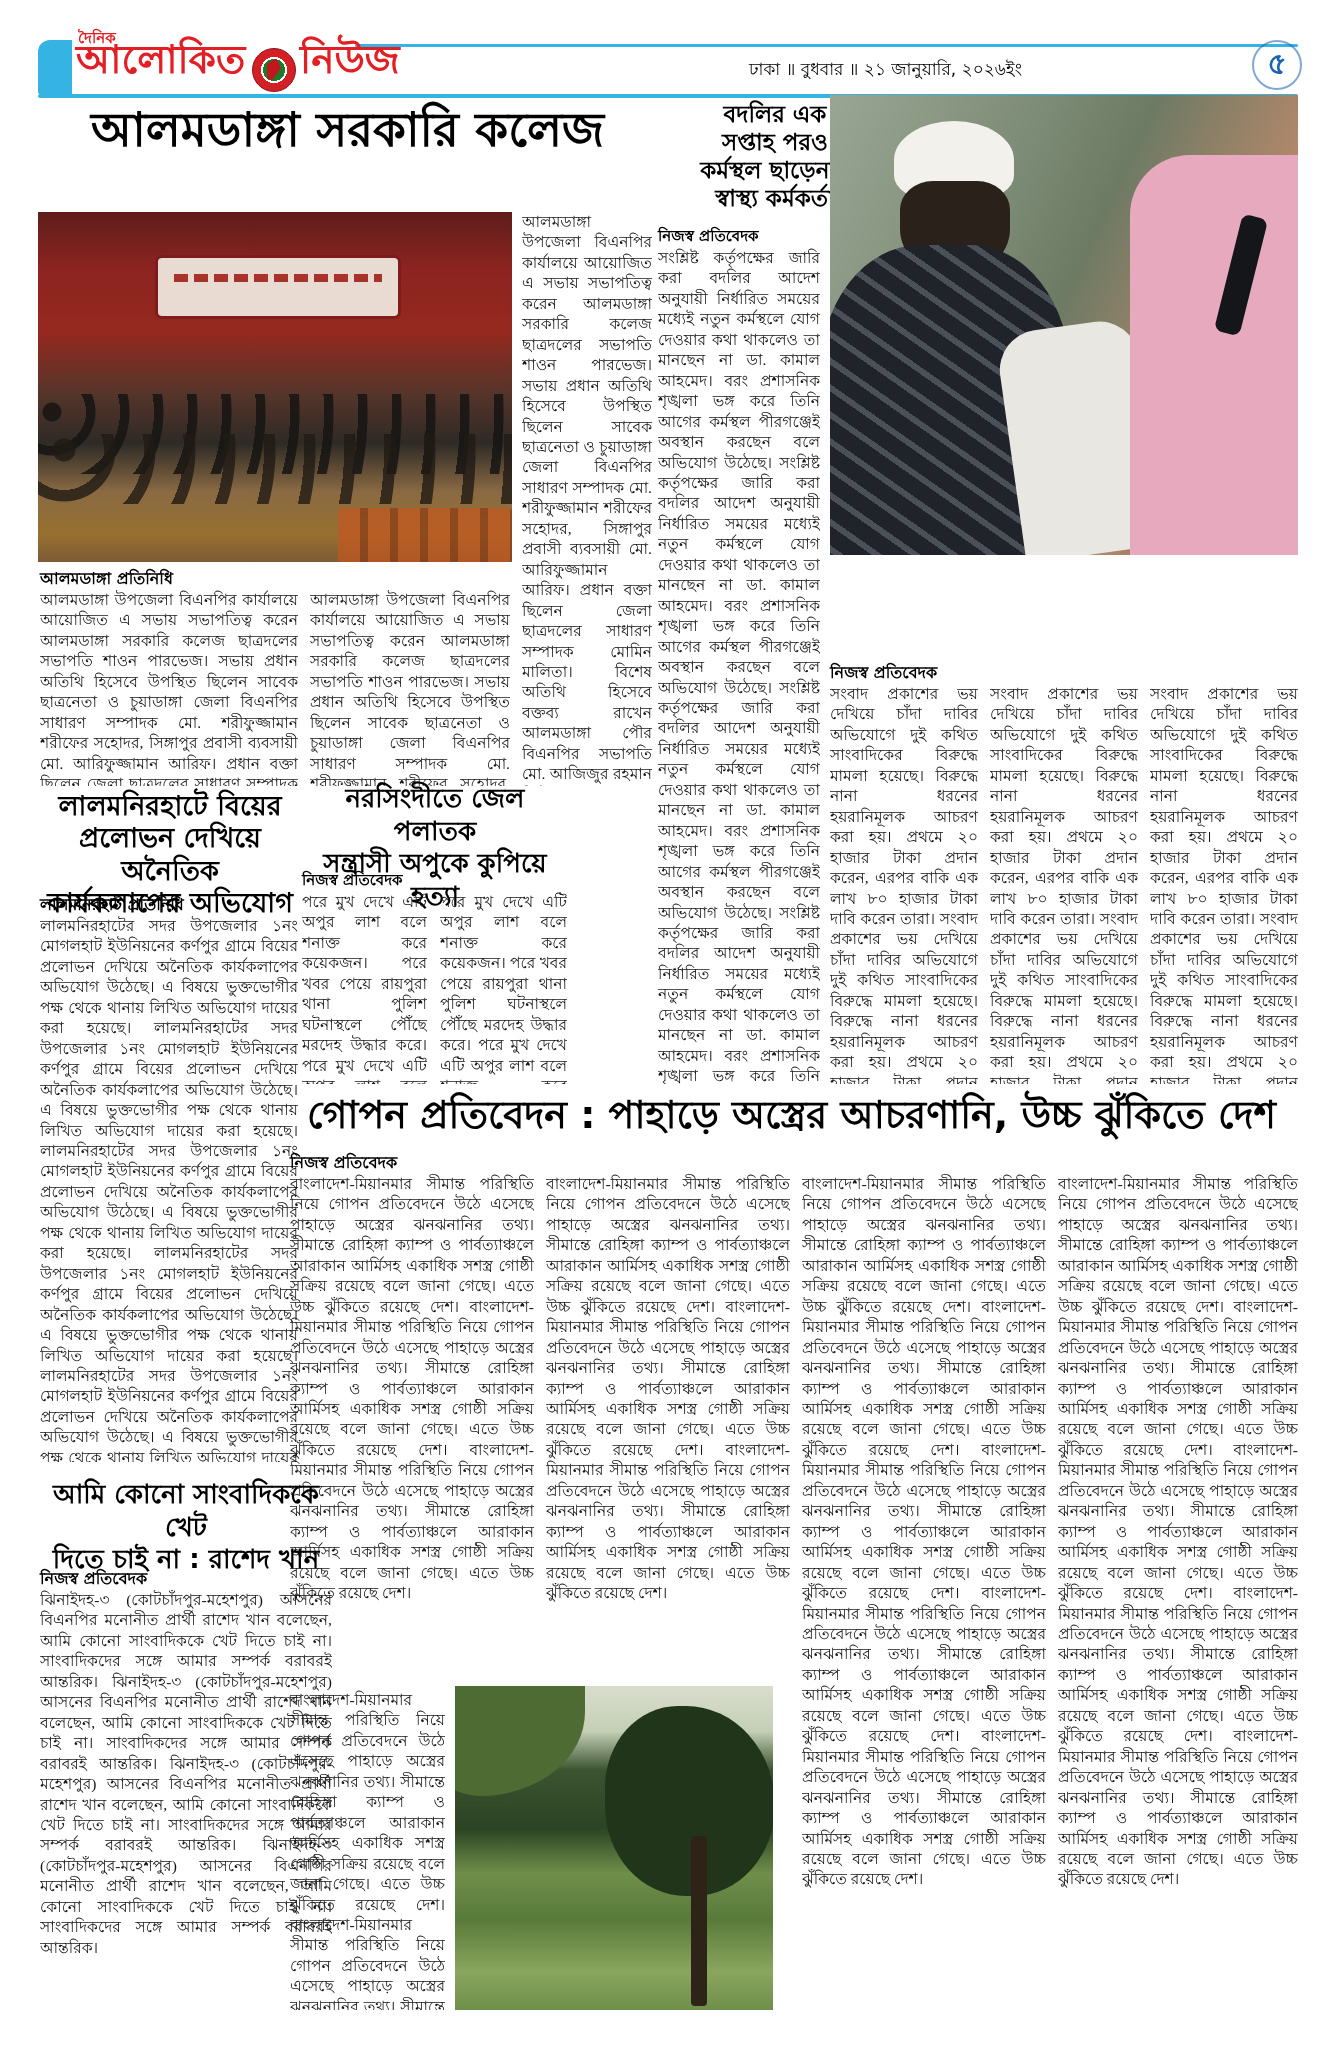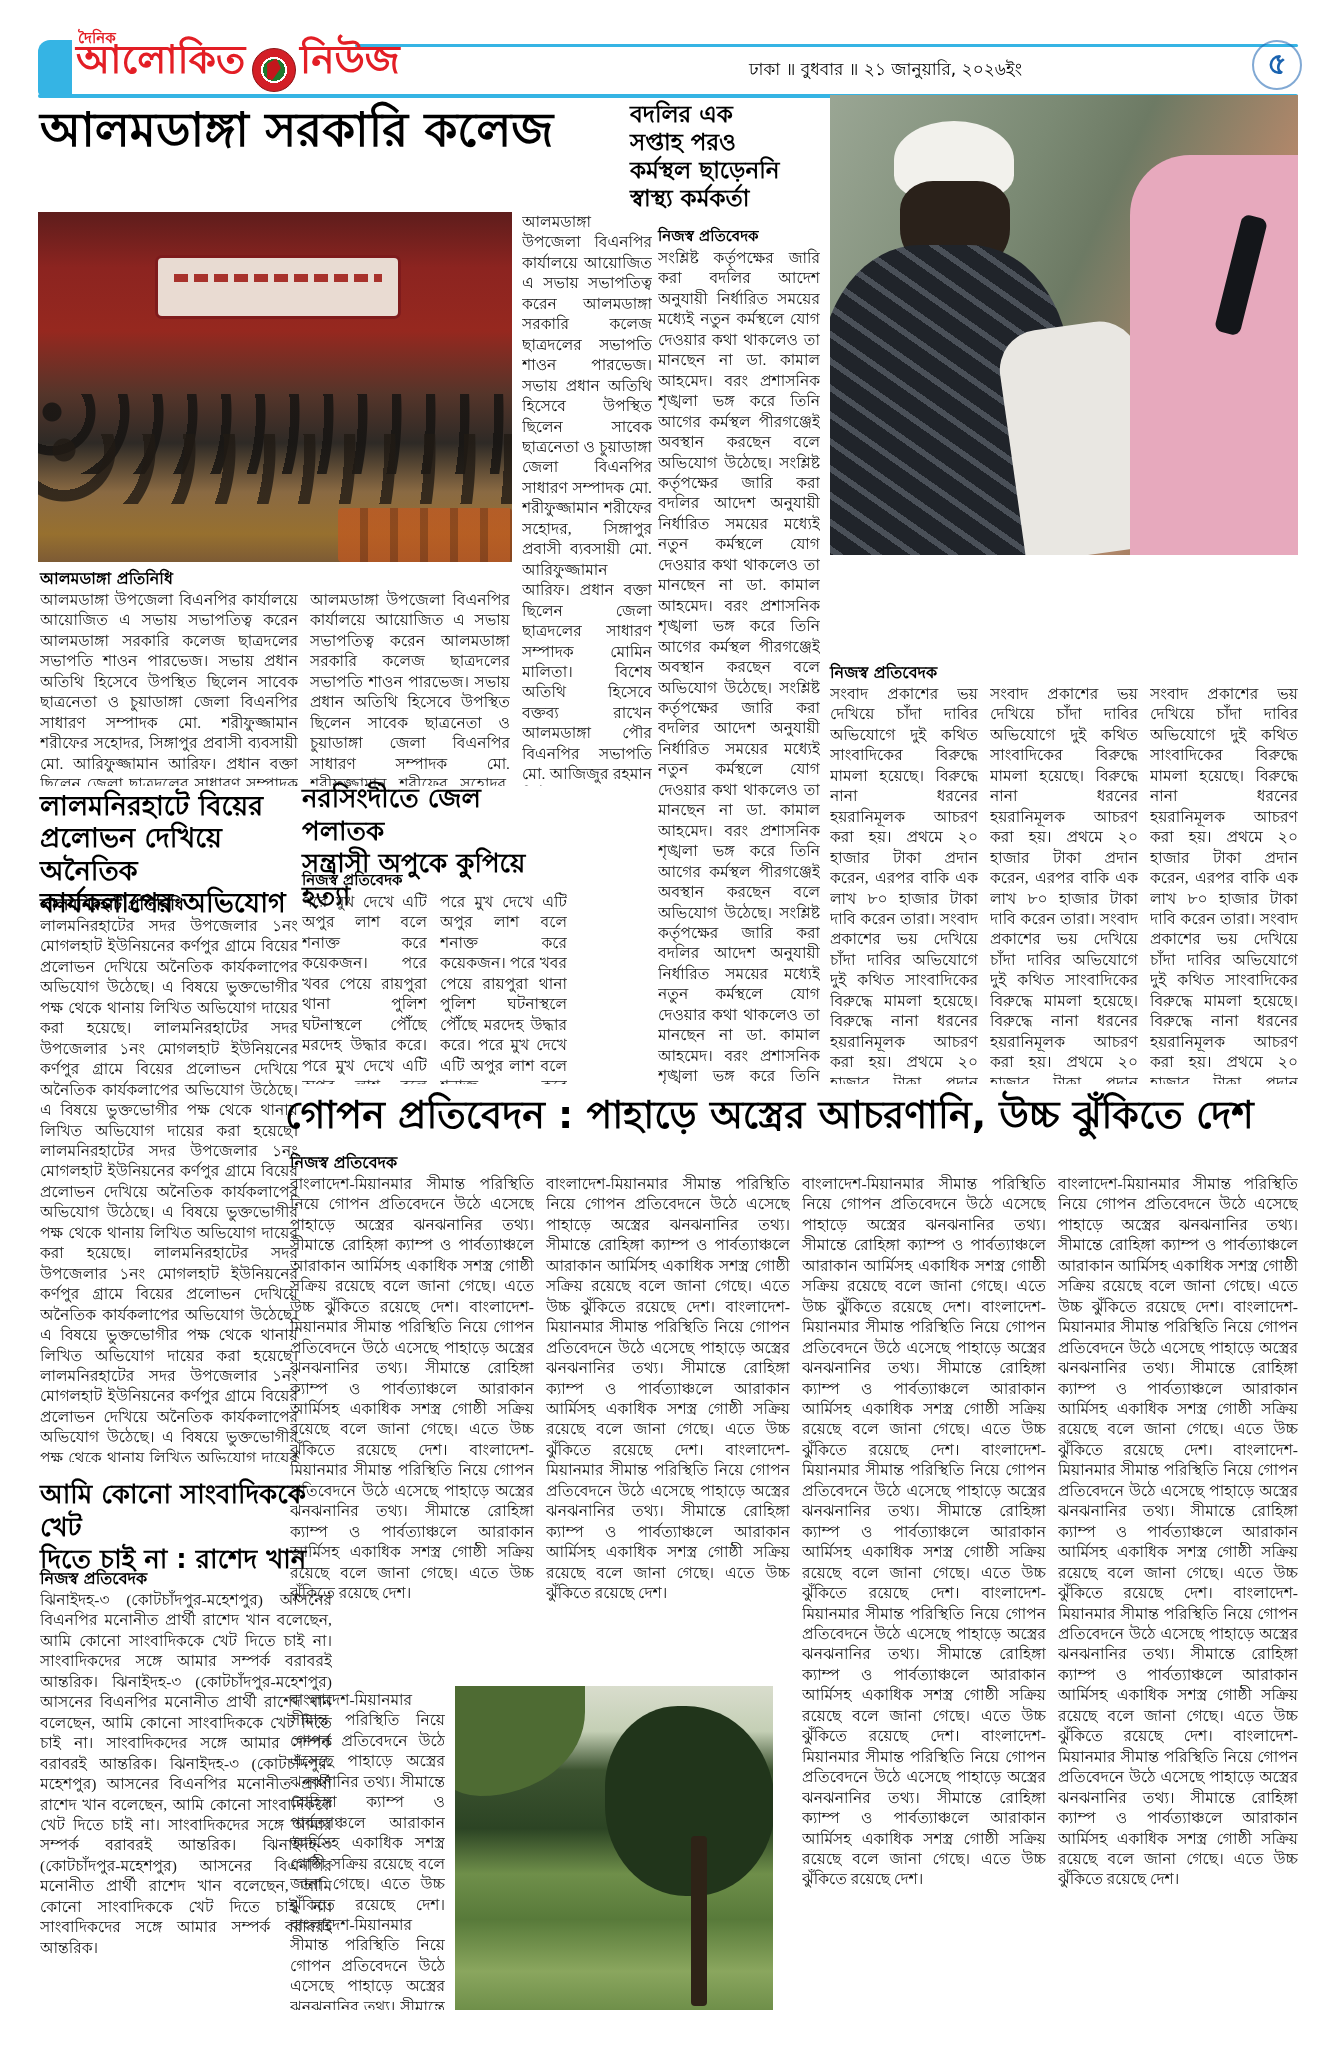--- a/index.html
+++ b/index.html
@@ -5,21 +5,21 @@
   :root{
     --cyan:#35b4e4; --red:#e31e25; --blue:#1a63b0; --ink:#111;
   }
   html,body{margin:0;padding:0;background:#e9e9e9;}
   #page{
     position:relative;width:1333px;height:2046px;background:#ffffff;
     margin:0 auto;overflow:hidden;
     font-family:"Liberation Serif", serif;color:var(--ink);
   }
   .abs{position:absolute;}
-  .headline{font-family:"DejaVu Sans", sans-serif;font-weight:700;color:#000;text-align:left;}
+  .headline{font-family:"DejaVu Sans", sans-serif;font-weight:700;color:#000;text-align:center;}
   .byline{font-family:"DejaVu Sans", sans-serif;font-weight:700;font-size:16px;color:#000;}
   .bodycol{
     font-size:15.5px;line-height:1.32;text-align:justify;overflow:hidden;
     color:#151515;word-break:break-word;
   }
   .rule{background:var(--cyan);}
   .photo{overflow:hidden;}
   
   #masthead-daily{color:var(--red);font-family:"DejaVu Sans",sans-serif;font-weight:700;font-size:15px;}
   .masthead-big{color:var(--red);font-family:Liberation Mono, monospace;font-weight:800;font-size:39px;line-height:1;}
@@ -72,21 +72,21 @@
     <div class="abs" style="left:300px;top:296px;width:174px;height:54px;
                 background:repeating-linear-gradient(90deg,#c4571f 0 22px,#8a3a15 22px 30px);opacity:.7;border-radius:4px;"></div>
   </div>
 
   <div class="abs byline" style="left:40px;top:566px;">আলমডাঙ্গা প্রতিনিধি</div>
 
   <div class="abs bodycol" style="left:40px;top:590px;width:258px;height:196px;">আলমডাঙ্গা উপজেলা বিএনপির কার্যালয়ে আয়োজিত এ সভায় সভাপতিত্ব করেন আলমডাঙ্গা সরকারি কলেজ ছাত্রদলের সভাপতি শাওন পারভেজ। সভায় প্রধান অতিথি হিসেবে উপস্থিত ছিলেন সাবেক ছাত্রনেতা ও চুয়াডাঙ্গা জেলা বিএনপির সাধারণ সম্পাদক মো. শরীফুজ্জামান শরীফের সহোদর, সিঙ্গাপুর প্রবাসী ব্যবসায়ী মো. আরিফুজ্জামান আরিফ। প্রধান বক্তা ছিলেন জেলা ছাত্রদলের সাধারণ সম্পাদক মোমিন মালিতা। বিশেষ অতিথি হিসেবে বক্তব্য রাখেন আলমডাঙ্গা পৌর বিএনপির সভাপতি মো. আজিজুর রহমান পিন্টু এবং আলমডাঙ্গা উপজেলা বিএনপির নেতৃবৃন্দ। আলমডাঙ্গা উপজেলা বিএনপির কার্যালয়ে আয়োজিত এ সভায় সভাপতিত্ব করেন আলমডাঙ্গা সরকারি কলেজ ছাত্রদলের সভাপতি শাওন পারভেজ। সভায় প্রধান অতিথি হিসেবে উপস্থিত ছিলেন সাবেক ছাত্রনেতা ও চুয়াডাঙ্গা জেলা বিএনপির সাধারণ সম্পাদক মো. শরীফুজ্জামান শরীফের সহোদর, সিঙ্গাপুর প্রবাসী ব্যবসায়ী মো. আরিফুজ্জামান আরিফ। প্রধান বক্তা ছিলেন জেলা ছাত্রদলের সাধারণ সম্পাদক মোমিন মালিতা। বিশেষ অতিথি হিসেবে বক্তব্য রাখেন আলমডাঙ্গা পৌর বিএনপির সভাপতি মো. আজিজুর রহমান পিন্টু এবং আলমডাঙ্গা উপজেলা বিএনপির নেতৃবৃন্দ।</div>
   <div class="abs bodycol" style="left:310px;top:590px;width:200px;height:196px;">আলমডাঙ্গা উপজেলা বিএনপির কার্যালয়ে আয়োজিত এ সভায় সভাপতিত্ব করেন আলমডাঙ্গা সরকারি কলেজ ছাত্রদলের সভাপতি শাওন পারভেজ। সভায় প্রধান অতিথি হিসেবে উপস্থিত ছিলেন সাবেক ছাত্রনেতা ও চুয়াডাঙ্গা জেলা বিএনপির সাধারণ সম্পাদক মো. শরীফুজ্জামান শরীফের সহোদর, সিঙ্গাপুর প্রবাসী ব্যবসায়ী মো. আরিফুজ্জামান আরিফ। প্রধান বক্তা ছিলেন জেলা ছাত্রদলের সাধারণ সম্পাদক মোমিন মালিতা। বিশেষ অতিথি হিসেবে বক্তব্য রাখেন আলমডাঙ্গা পৌর বিএনপির সভাপতি মো. আজিজুর রহমান পিন্টু এবং আলমডাঙ্গা উপজেলা বিএনপির নেতৃবৃন্দ। আলমডাঙ্গা উপজেলা বিএনপির কার্যালয়ে আয়োজিত এ সভায় সভাপতিত্ব করেন আলমডাঙ্গা সরকারি কলেজ ছাত্রদলের সভাপতি শাওন পারভেজ। সভায় প্রধান অতিথি হিসেবে উপস্থিত ছিলেন সাবেক ছাত্রনেতা ও চুয়াডাঙ্গা জেলা বিএনপির সাধারণ সম্পাদক মো. শরীফুজ্জামান শরীফের সহোদর, সিঙ্গাপুর প্রবাসী ব্যবসায়ী মো. আরিফুজ্জামান আরিফ। প্রধান বক্তা ছিলেন জেলা ছাত্রদলের সাধারণ সম্পাদক মোমিন মালিতা। বিশেষ অতিথি হিসেবে বক্তব্য রাখেন আলমডাঙ্গা পৌর বিএনপির সভাপতি মো. আজিজুর রহমান পিন্টু এবং আলমডাঙ্গা উপজেলা বিএনপির নেতৃবৃন্দ।</div>
   <div class="abs bodycol" style="left:522px;top:212px;width:130px;height:574px;">আলমডাঙ্গা উপজেলা বিএনপির কার্যালয়ে আয়োজিত এ সভায় সভাপতিত্ব করেন আলমডাঙ্গা সরকারি কলেজ ছাত্রদলের সভাপতি শাওন পারভেজ। সভায় প্রধান অতিথি হিসেবে উপস্থিত ছিলেন সাবেক ছাত্রনেতা ও চুয়াডাঙ্গা জেলা বিএনপির সাধারণ সম্পাদক মো. শরীফুজ্জামান শরীফের সহোদর, সিঙ্গাপুর প্রবাসী ব্যবসায়ী মো. আরিফুজ্জামান আরিফ। প্রধান বক্তা ছিলেন জেলা ছাত্রদলের সাধারণ সম্পাদক মোমিন মালিতা। বিশেষ অতিথি হিসেবে বক্তব্য রাখেন আলমডাঙ্গা পৌর বিএনপির সভাপতি মো. আজিজুর রহমান পিন্টু এবং আলমডাঙ্গা উপজেলা বিএনপির নেতৃবৃন্দ। আলমডাঙ্গা উপজেলা বিএনপির কার্যালয়ে আয়োজিত এ সভায় সভাপতিত্ব করেন আলমডাঙ্গা সরকারি কলেজ ছাত্রদলের সভাপতি শাওন পারভেজ। সভায় প্রধান অতিথি হিসেবে উপস্থিত ছিলেন সাবেক ছাত্রনেতা ও চুয়াডাঙ্গা জেলা বিএনপির সাধারণ সম্পাদক মো. শরীফুজ্জামান শরীফের সহোদর, সিঙ্গাপুর প্রবাসী ব্যবসায়ী মো. আরিফুজ্জামান আরিফ। প্রধান বক্তা ছিলেন জেলা ছাত্রদলের সাধারণ সম্পাদক মোমিন মালিতা। বিশেষ অতিথি হিসেবে বক্তব্য রাখেন আলমডাঙ্গা পৌর বিএনপির সভাপতি মো. আজিজুর রহমান পিন্টু এবং আলমডাঙ্গা উপজেলা বিএনপির নেতৃবৃন্দ।</div>
 
-  <div class="abs headline" style="left:630px;top:100px;width:166px;font-size:23px;line-height:1.22;">
+  <div class="abs headline" style="left:692px;top:100px;width:166px;font-size:23px;line-height:1.22;">
     <div>বদলির এক</div>
     <div>সপ্তাহ পরও</div>
     <div>কর্মস্থল ছাড়েননি</div>
     <div>স্বাস্থ্য কর্মকর্তা</div>
   </div>
   <div class="abs byline" style="left:658px;top:224px;font-size:15px;">নিজস্ব প্রতিবেদক</div>
   <div class="abs bodycol" style="left:658px;top:248px;width:162px;height:836px;">সংশ্লিষ্ট কর্তৃপক্ষের জারি করা বদলির আদেশ অনুযায়ী নির্ধারিত সময়ের মধ্যেই নতুন কর্মস্থলে যোগ দেওয়ার কথা থাকলেও তা মানছেন না ডা. কামাল আহমেদ। বরং প্রশাসনিক শৃঙ্খলা ভঙ্গ করে তিনি আগের কর্মস্থল পীরগঞ্জেই অবস্থান করছেন বলে অভিযোগ উঠেছে। সংশ্লিষ্ট কর্তৃপক্ষের জারি করা বদলির আদেশ অনুযায়ী নির্ধারিত সময়ের মধ্যেই নতুন কর্মস্থলে যোগ দেওয়ার কথা থাকলেও তা মানছেন না ডা. কামাল আহমেদ। বরং প্রশাসনিক শৃঙ্খলা ভঙ্গ করে তিনি আগের কর্মস্থল পীরগঞ্জেই অবস্থান করছেন বলে অভিযোগ উঠেছে। সংশ্লিষ্ট কর্তৃপক্ষের জারি করা বদলির আদেশ অনুযায়ী নির্ধারিত সময়ের মধ্যেই নতুন কর্মস্থলে যোগ দেওয়ার কথা থাকলেও তা মানছেন না ডা. কামাল আহমেদ। বরং প্রশাসনিক শৃঙ্খলা ভঙ্গ করে তিনি আগের কর্মস্থল পীরগঞ্জেই অবস্থান করছেন বলে অভিযোগ উঠেছে। সংশ্লিষ্ট কর্তৃপক্ষের জারি করা বদলির আদেশ অনুযায়ী নির্ধারিত সময়ের মধ্যেই নতুন কর্মস্থলে যোগ দেওয়ার কথা থাকলেও তা মানছেন না ডা. কামাল আহমেদ। বরং প্রশাসনিক শৃঙ্খলা ভঙ্গ করে তিনি আগের কর্মস্থল পীরগঞ্জেই অবস্থান করছেন বলে অভিযোগ উঠেছে।</div>
 
   <div class="abs photo" style="left:830px;top:95px;width:468px;height:460px;
        background:linear-gradient(115deg,#9aa694 0%,#7b8a74 34%,#6d7a64 48%,#b0876a 72%,#6e4a30 100%);">

